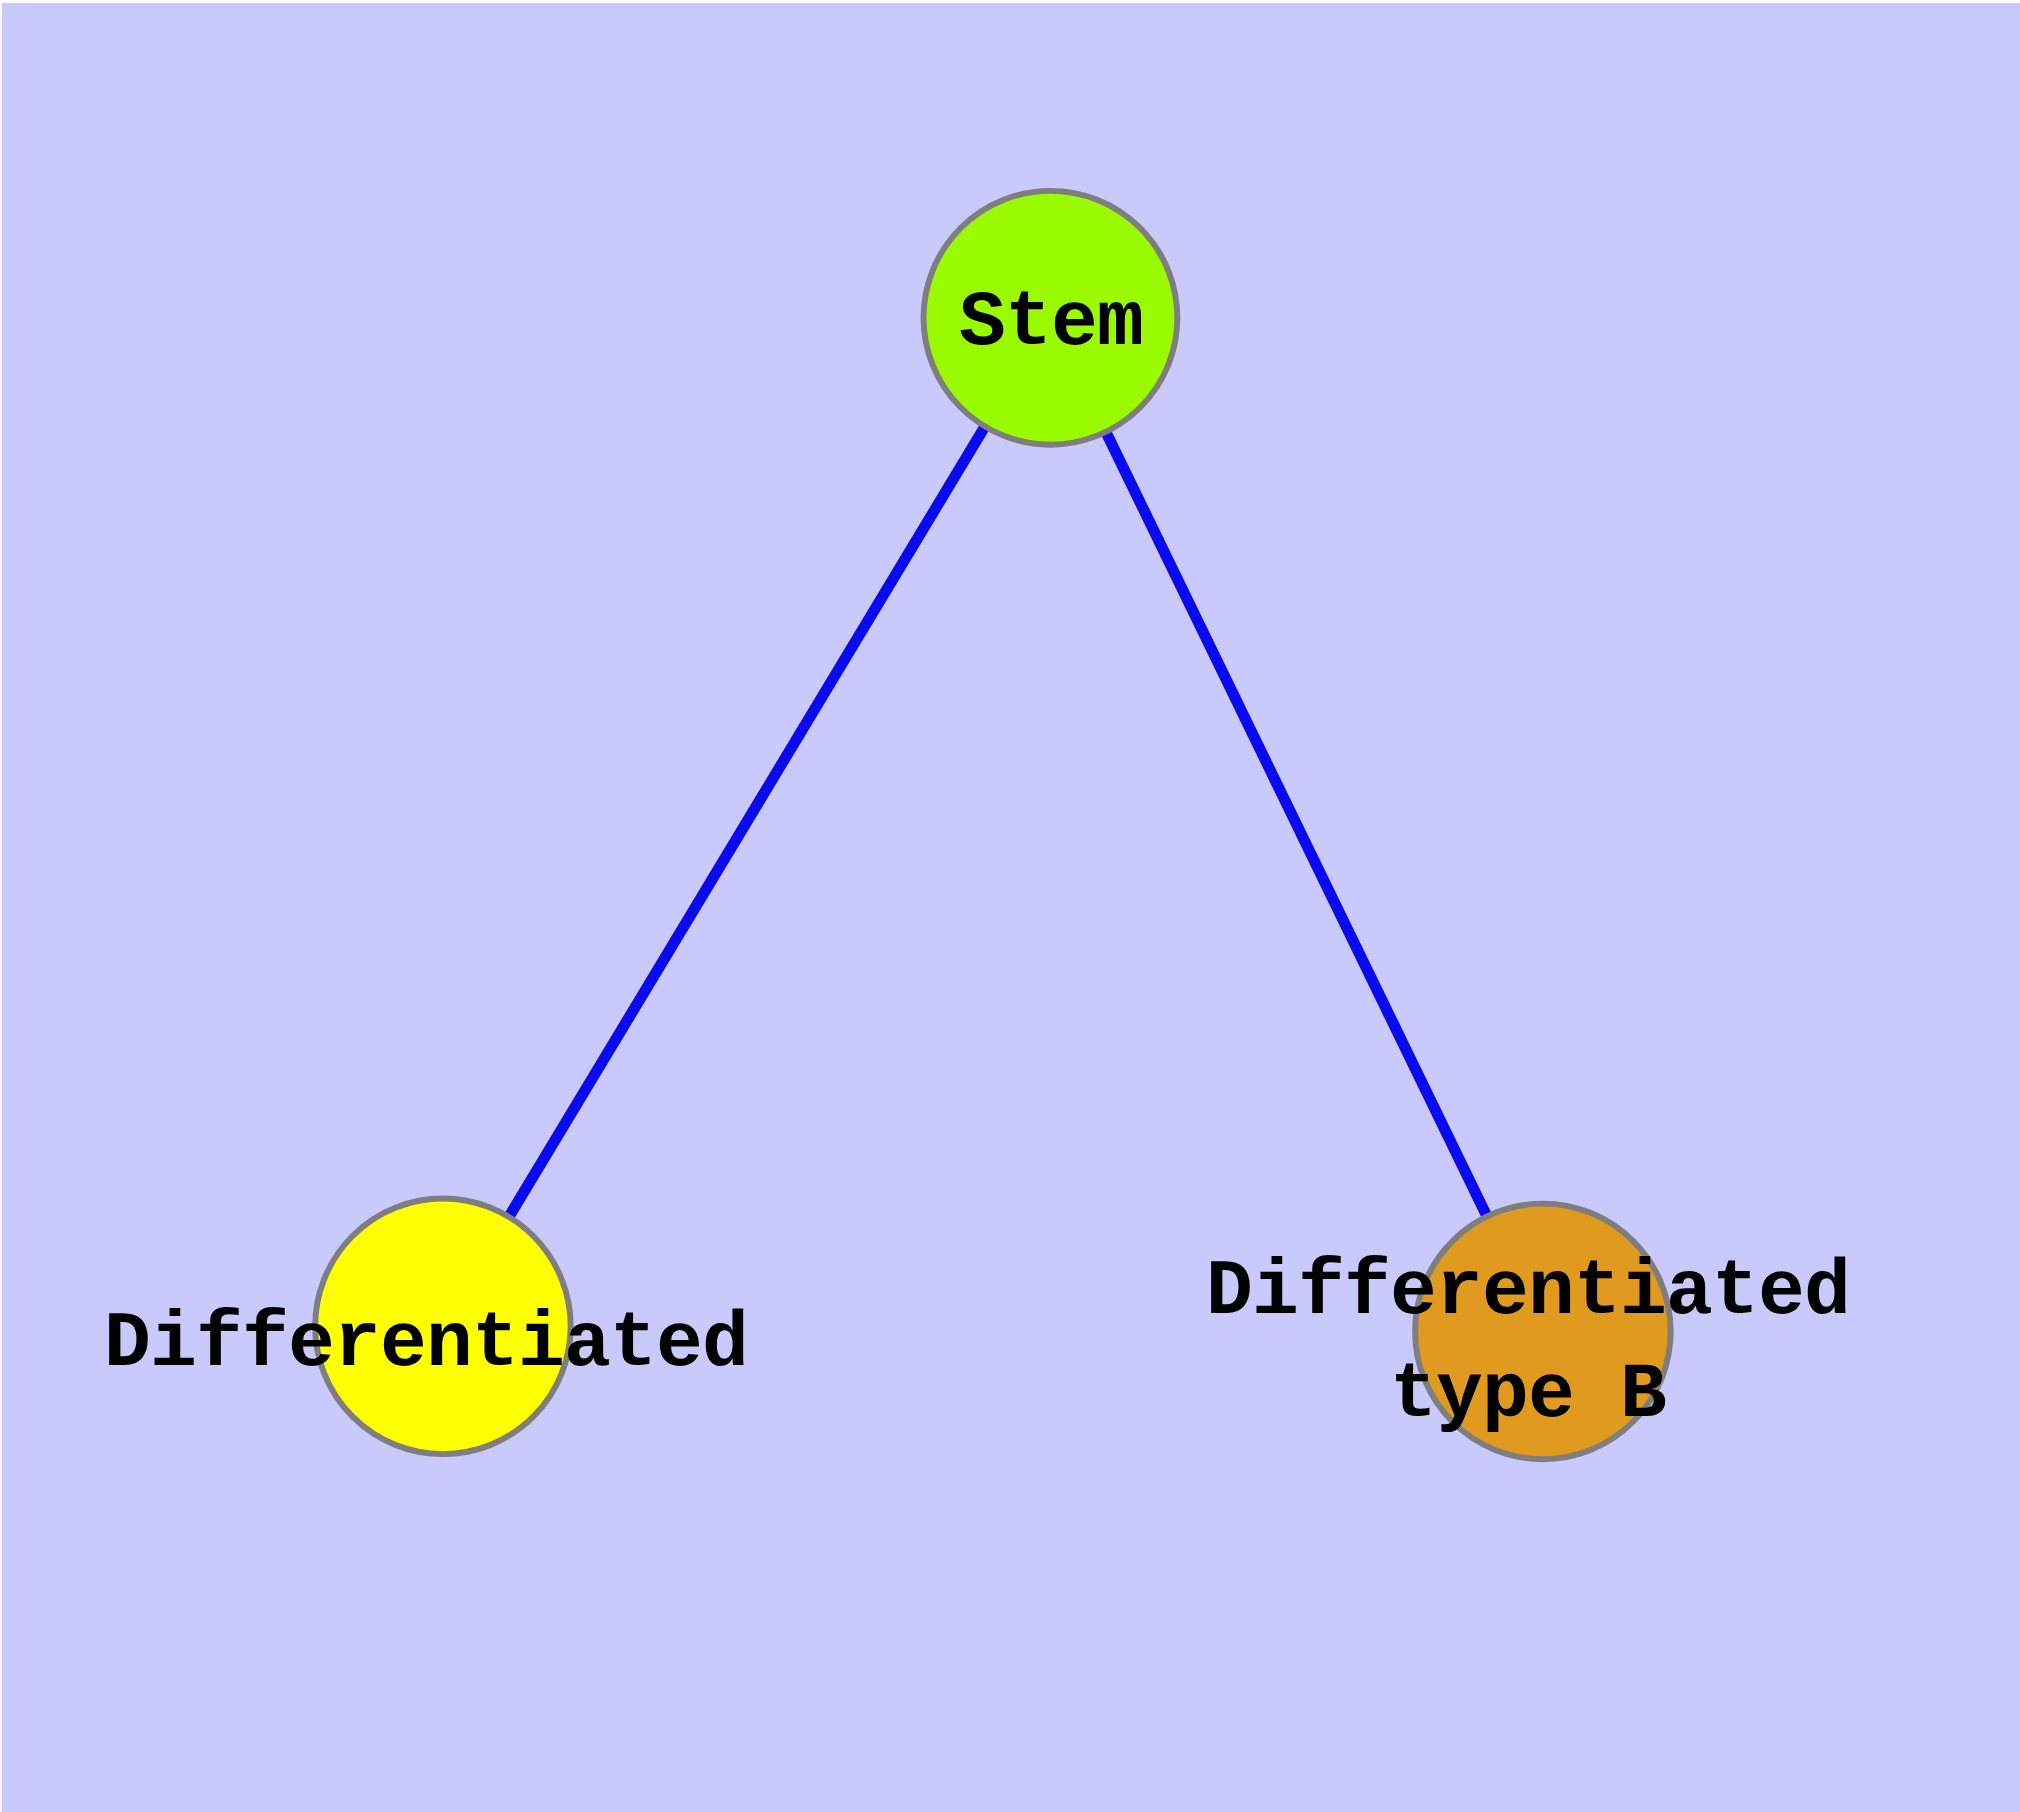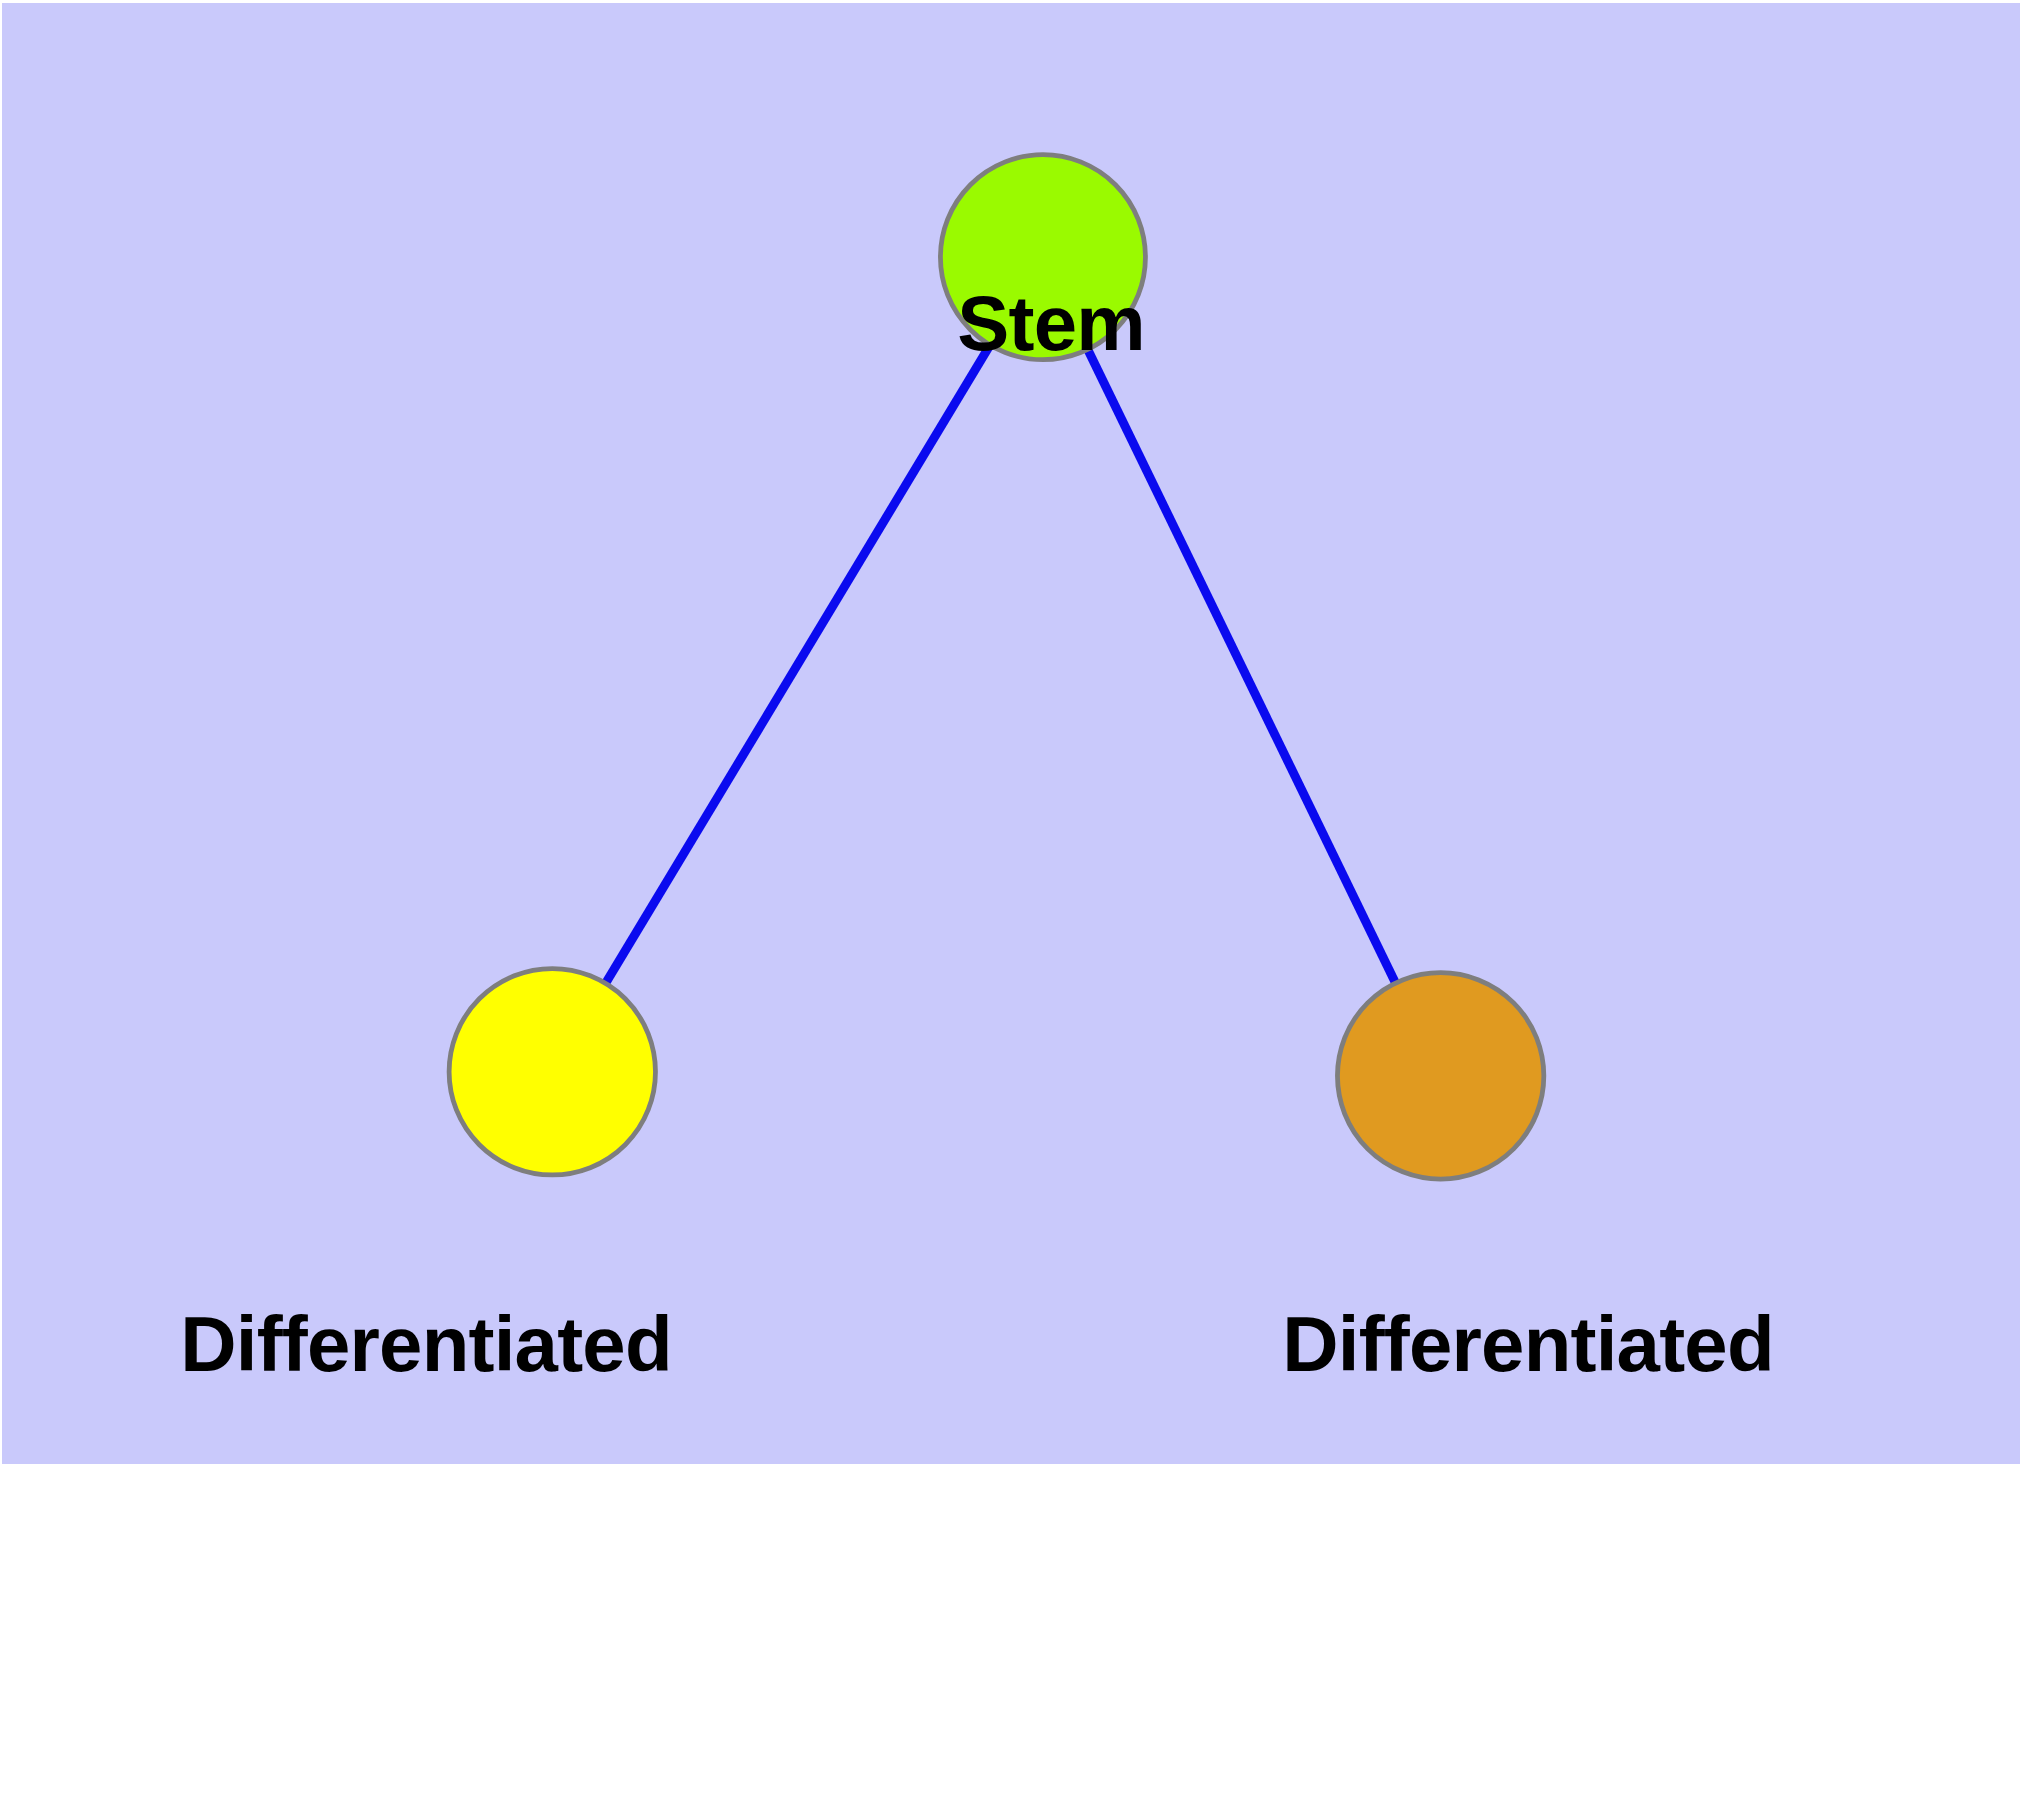--- a/index.html
+++ b/index.html
@@ -3,27 +3,27 @@
 <meta charset="utf-8">
 <style>
   html, body {
     margin: 0;
     padding: 0;
     background: #ffffff;
   }
   .canvas {
     position: relative;
     width: 2021px;
-    height: 1464px;
+    height: 1812px;
     background: var(--bg, #C9C9FB);
     border-top: 3.4px solid #ffffff;
     border-left: 2.5px solid #ffffff;
     box-sizing: border-box;
     overflow: hidden;
-    font-family: Liberation Sans, sans-serif;
+    font-family: Liberation Mono, monospace;
   }
   .graph-svg {
     position: absolute;
     left: 0;
     top: 0;
     width: 100%;
     height: 100%;
   }
   .node-label {
     position: absolute;
@@ -56,16 +56,17 @@
   </svg>
 
   <div class="node-label label-stem">Stem</div>
 
   <div class="node-label label-type-a">
     <div>Differentiated</div>
   </div>
 
   <div class="node-label label-type-b">
     <div>Differentiated</div>
+    <div>type B</div>
   </div>
 
 </div>
 
 
 </body></html>

